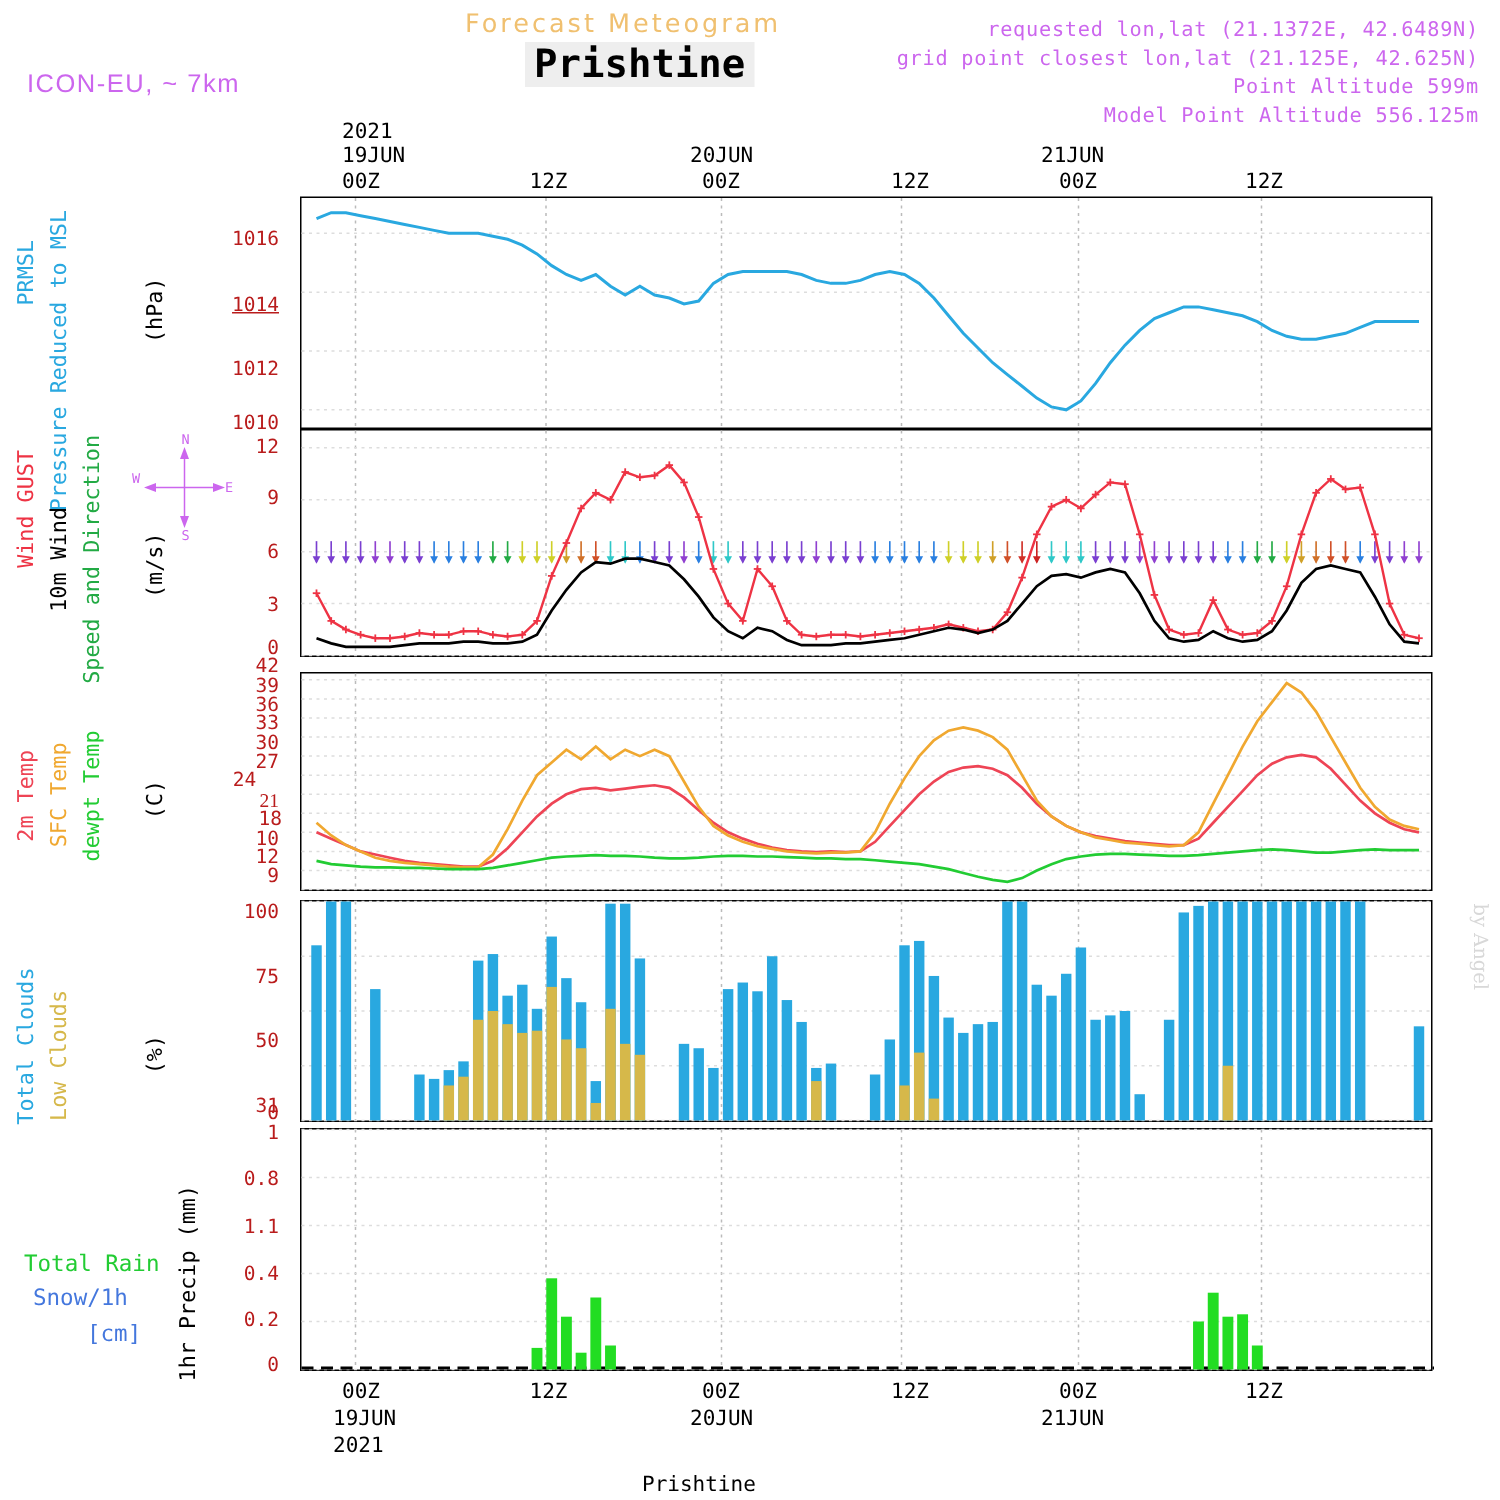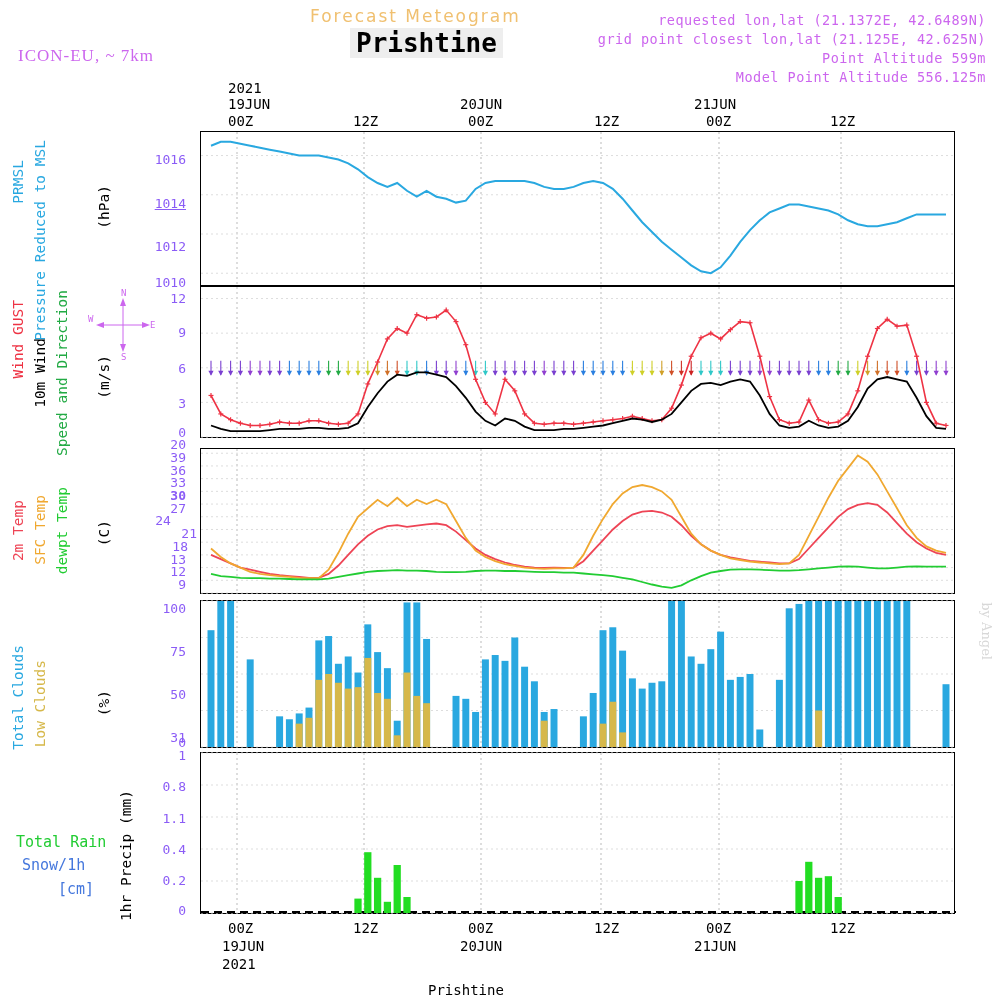--- a/index.html
+++ b/index.html
@@ -1,26 +1,26 @@
 <!DOCTYPE html>
 <html><head>
 <meta charset="utf-8">
 <style>
   html,body{margin:0;padding:0;background:#ffffff;}
   body{width:1000px;height:1000px;position:relative;font-family:"DejaVu Sans",sans-serif;}
   .abs{position:absolute;}
   .hdr-forecast{left:310px;top:6px;font-size:17px;letter-spacing:2px;color:#f0c070;font-family:"DejaVu Sans",sans-serif;text-align:center;}
   .hdr-title{left:350px;top:28px;font-size:26px;font-weight:bold;color:#000;font-family:"DejaVu Sans Mono",monospace;background:#eeeeee;padding:0 6px;}
-  .hdr-model{left:18px;top:46px;font-size:17px;color:#cc66ee;letter-spacing:1px;font-family:Liberation Serif, serif;}
+  .hdr-model{left:18px;top:46px;font-size:17px;color:#cc66ee;letter-spacing:1px;font-family:Liberation Sans, sans-serif;}
   .hdr-right{right:14px;text-align:right;font-size:13.5px;color:#cc66ee;font-family:"DejaVu Sans Mono",monospace;letter-spacing:0.5px;}
   .r1{top:12px;} .r2{top:31px;} .r3{top:50px;} .r4{top:69px;}
   .watermark{right:6px;top:660px;font-size:13px;color:#d8d8d8;transform:rotate(90deg);transform-origin:right top;font-family:"DejaVu Serif",serif;}
 
   .plot{position:absolute;left:200px;border:1px solid #000;background:#fff;box-sizing:border-box;}
-  .ylab{position:absolute;font-size:13px;font-family:"DejaVu Sans Mono",monospace;color:#8b5cf6;text-align:right;width:46px;}
+  .ylab{position:absolute;font-size:13px;font-family:"DejaVu Sans Mono",monospace;color:#b91c1c;text-align:right;width:46px;}
   .vert{position:absolute;font-size:14.5px;font-family:"DejaVu Sans Mono",monospace;writing-mode:vertical-rl;transform:rotate(180deg);white-space:nowrap;}
   .timelab{position:absolute;font-size:14px;font-family:"DejaVu Sans Mono",monospace;color:#000;}
   svg{position:absolute;left:0;top:0;overflow:visible;}
   .xcaption{position:absolute;font-size:14px;font-family:"DejaVu Sans Mono",monospace;color:#000;}
 </style>
 </head>
 <body>
 
 <div class="abs hdr-forecast">Forecast Meteogram</div>
 <div class="abs hdr-title">Prishtine</div>
@@ -414,30 +414,30 @@
 </div>
 
 <div class="vert" style="left:10px;top:500px;color:#ee4455;">2m Temp</div>
 <div class="vert" style="left:32px;top:495px;color:#f0a830;">SFC Temp</div>
 <div class="vert" style="left:54px;top:487px;color:#22cc33;">dewpt Temp</div>
 <div class="vert" style="left:96px;top:520px;color:#000;">(C)</div>
 
 <div class="abs" id="temp-yticks" style="left:140px;top:440px;width:46px;">
     <div class="ylab" style="position: absolute; left: 0px; top: 137px;">9</div>
     <div class="ylab" style="position: absolute; left: 0px; top: 124.294px;">12</div>
-    <div class="ylab" style="position: absolute; left: 0px; top: 111.588px;">13</div>
+    <div class="ylab" style="position: absolute; left: 0px; top: 111.588px;">10</div>
     <div class="ylab" style="position: absolute; left: 2px; top: 98.8824px;">18</div>
-    <div class="ylab" style="position: absolute; left: 11px; top: 86.1765px;">21</div>
+    <div class="ylab" style="position: absolute; left: 0px; top: 86.1765px; font-family: Liberation Serif, serif;">21</div>
     <div class="ylab" style="position: absolute; left: 0px; top: 73.4706px; text-align: center;">24</div>
     <div class="ylab" style="position: absolute; left: 0px; top: 60.7647px;">27</div>
-    <div class="ylab" style="position: absolute; left: 0px; top: 48.0588px; font-weight: bold;">30</div>
+    <div class="ylab" style="position: absolute; left: 0px; top: 48.0588px;">30</div>
     <div class="ylab" style="position: absolute; left: 0px; top: 35.3529px;">33</div>
     <div class="ylab" style="position: absolute; left: 0px; top: 22.6471px;">36</div>
     <div class="ylab" style="position: absolute; left: 0px; top: 9.94118px;">39</div>
-    <div class="ylab" style="position: absolute; left: 0px; top: -2.76471px;">20</div>
+    <div class="ylab" style="position: absolute; left: 0px; top: -2.76471px;">42</div>
   </div>
 
 <div class="plot" id="p-temp" style="left:200px;top:448px;width:755px;height:146px;">
   <svg id="svg-temp" width="755" height="146">
       <line x1="36" y1="0" x2="36" y2="144" stroke="#bbbbbb" stroke-width="1" stroke-dasharray="2,3"></line>
       <line x1="163" y1="0" x2="163" y2="144" stroke="#bbbbbb" stroke-width="1" stroke-dasharray="2,3"></line>
       <line x1="280" y1="0" x2="280" y2="144" stroke="#bbbbbb" stroke-width="1" stroke-dasharray="2,3"></line>
       <line x1="400" y1="0" x2="400" y2="144" stroke="#bbbbbb" stroke-width="1" stroke-dasharray="2,3"></line>
       <line x1="518" y1="0" x2="518" y2="144" stroke="#bbbbbb" stroke-width="1" stroke-dasharray="2,3"></line>
       <line x1="640" y1="0" x2="640" y2="144" stroke="#bbbbbb" stroke-width="1" stroke-dasharray="2,3"></line>

